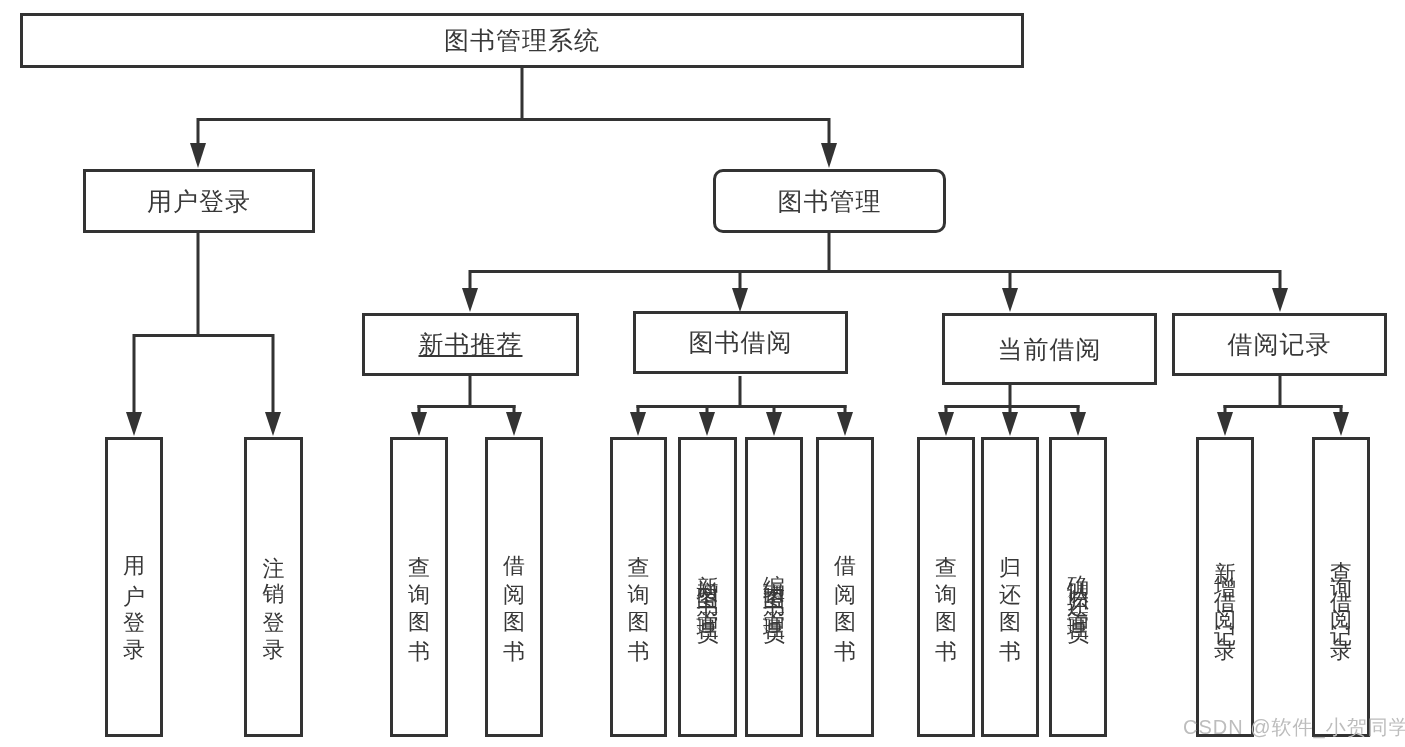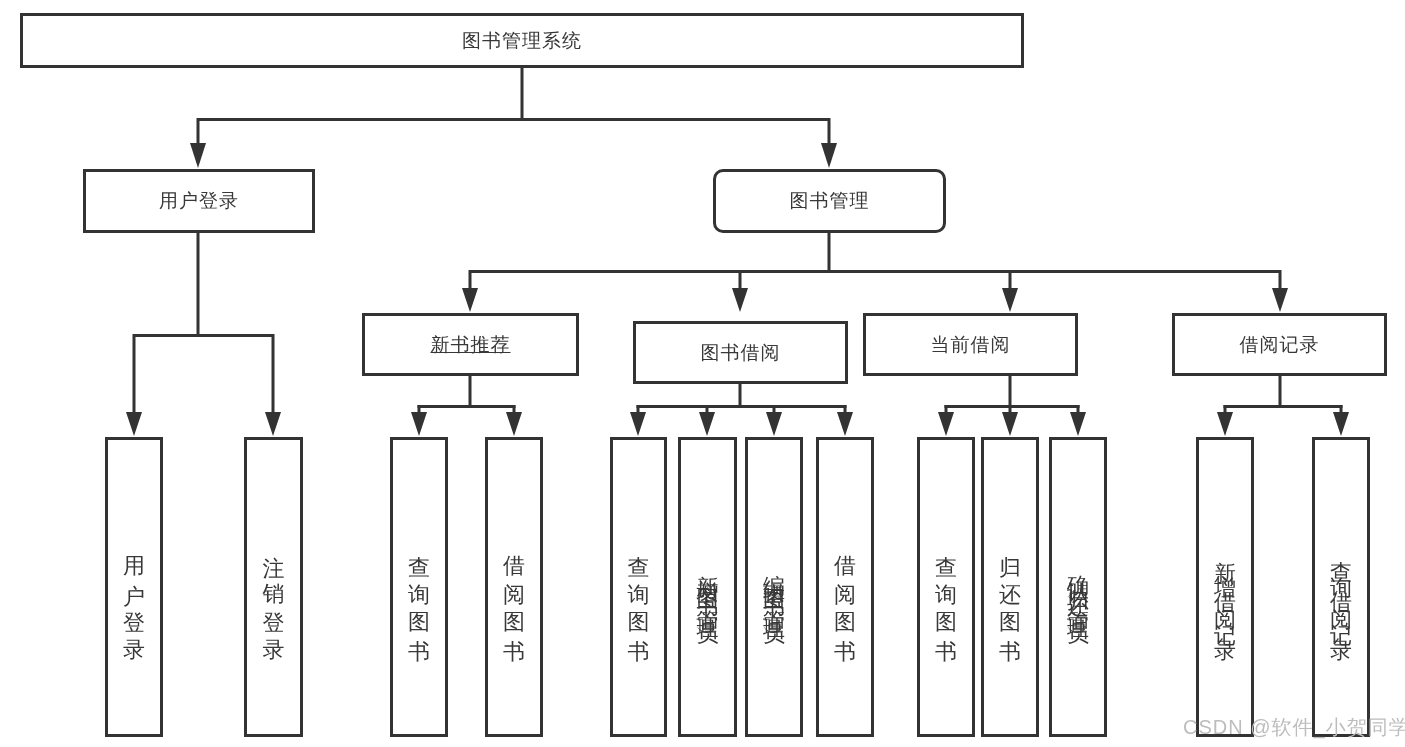--- a/index.html
+++ b/index.html
@@ -21,21 +21,21 @@
     position: absolute;
     box-sizing: border-box;
     border: 3px solid #333333;
     background: #ffffff;
     color: #383838;
     display: flex;
     align-items: center;
     justify-content: center;
     z-index: 2;
   }
-  .hbox { font-size: 19px; letter-spacing: 1px; white-space: nowrap; }
+  .hbox { font-size: 25px; letter-spacing: 1px; white-space: nowrap; }
   .vbox {
     writing-mode: vertical-rl;
     text-orientation: mixed;
     font-size: 22px;
     line-height: 1;
   }
   .ls4 { letter-spacing: 28px; text-indent: 14px; }
   .ls6 { letter-spacing: 16px; text-indent: 8px; }
   .ls9 { letter-spacing: 7px; text-indent: 3px; }
   .watermark {
@@ -94,22 +94,22 @@
       <polygon points="1333,412 1349,412 1341,436"></polygon>
     </g>
   </svg>
 
   <div class="node hbox" style="left:20px; top:13px; width:1004px; height:55px;">图书管理系统</div>
 
   <div class="node hbox" style="left:83px; top:169px; width:232px; height:64px;">用户登录</div>
   <div class="node hbox" style="left:713px; top:169px; width:233px; height:64px;border-radius:10px;">图书管理</div>
 
   <div class="node hbox" style="left:362px; top:313px; width:217px; height:63px;text-decoration:underline;">新书推荐</div>
-  <div class="node hbox" style="left:633px; top:321px; width:215px; height:63px;">图书借阅</div>
-  <div class="node hbox" style="left:863px; top:313px; width:215px; height:63px;">当前借阅</div>
+  <div class="node hbox" style="left:633px; top:311px; width:215px; height:63px;">图书借阅</div>
+  <div class="node hbox" style="left:942px; top:313px; width:215px; height:72px;">当前借阅</div>
   <div class="node hbox" style="left:1172px; top:313px; width:215px; height:63px;">借阅记录</div>
 
   <div class="node vbox ls4" style="left:105px; top:437px; width:58px; height:300px;">用户登录</div>
   <div class="node vbox ls4" style="left:244px; top:437px; width:59px; height:300px;">注销登录</div>
 
   <div class="node vbox ls4" style="left:390px; top:437px; width:58px; height:300px;">查询图书</div>
   <div class="node vbox ls4" style="left:485px; top:437px; width:58px; height:300px;">借阅图书</div>
 
   <div class="node vbox ls4" style="left:610px; top:437px; width:57px; height:300px;">查询图书</div>
   <div class="node vbox ls9" style="left:678px; top:437px; width:59px; height:300px;">新增图书（管理员）</div>

